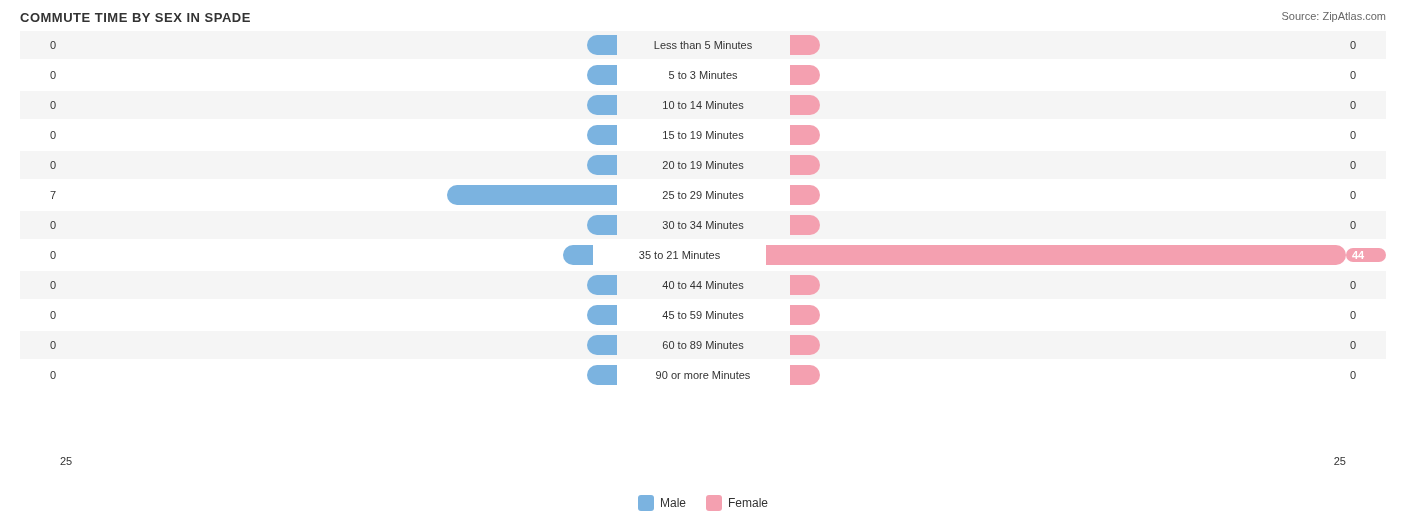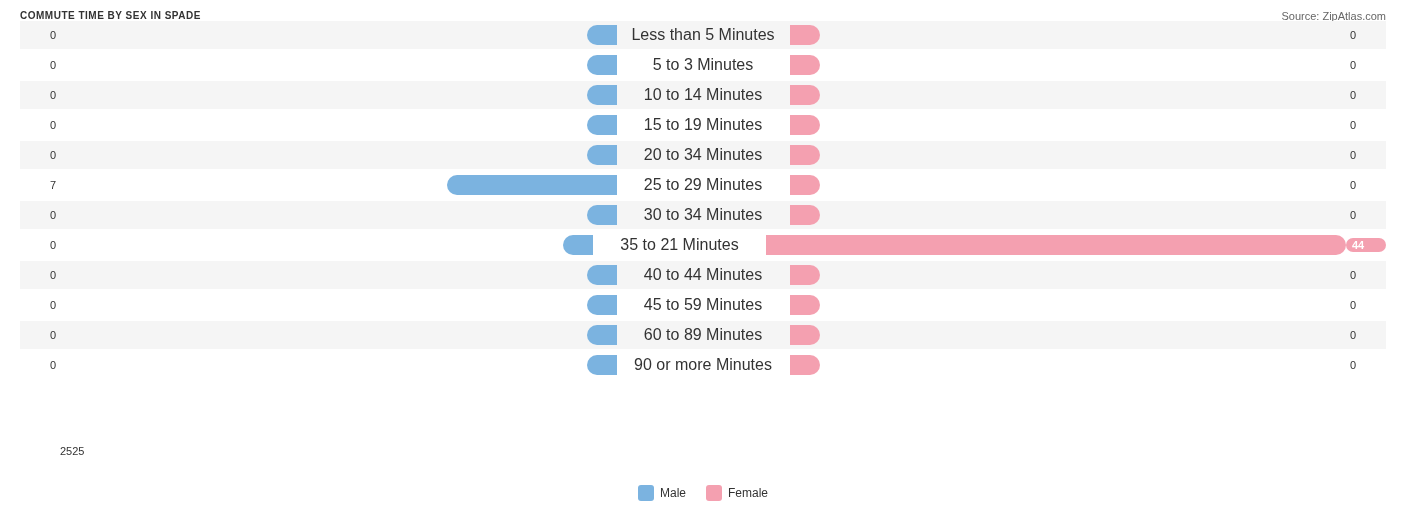--- a/index.html
+++ b/index.html
@@ -11,25 +11,26 @@
       overflow: hidden;
       position: relative;
     }
     .chart-container {
       width: 1406px;
       height: 522px;
       padding: 10px 20px 40px 20px;
       position: relative;
     }
     .title {
-      font-size: 10px;
+      font-size: 13px;
       font-weight: bold;
       color: #333;
       text-transform: uppercase;
       letter-spacing: 0.5px;
+      margin-bottom: 6px;
     }
     .source {
       position: absolute;
       top: 10px;
       right: 20px;
       font-size: 11px;
       color: #666;
     }
     .chart-area {
       position: relative;
@@ -81,21 +82,21 @@
     .right-bar-container {
       flex: 1;
       display: flex;
       justify-content: flex-start;
       align-items: center;
       height: 20px;
     }
     .label-center {
       width: 173px;
       text-align: center;
-      font-size: 16px;
+      font-size: 11px;
       color: #333;
       flex-shrink: 0;
       z-index: 2;
       position: relative;
     }
     .bar-male {
       height: 20px;
       background: #7bb3e0;
       border-radius: 10px 0 0 10px;
       min-width: 2px;
@@ -103,21 +104,21 @@
     .bar-female {
       height: 20px;
       background: #f4a0b0;
       border-radius: 0 10px 10px 0;
       min-width: 2px;
     }
     .bar-male.zero { min-width: 30px; }
     .bar-female.zero { min-width: 30px; }
     .bottom-axis {
       display: flex;
-      justify-content: flex-start;
+      justify-content: space-between;
       padding: 4px 40px 0 40px;
       font-size: 11px;
       color: #333;
     }
     .legend {
       display: flex;
       justify-content: center;
       align-items: center;
       gap: 20px;
       margin-top: 4px;
@@ -202,21 +203,21 @@
           </div>
         </div>
         <div class="right-value">0</div>
       </div>
       <div class="row">
         <div class="left-value">0</div>
         <div class="bars-wrapper">
           <div class="left-bar-container">
             <div class="bar-male zero" style="width: 30px;"></div>
           </div>
-          <div class="label-center">20 to 34 Minutes</div>
+          <div class="label-center">20 to 19 Minutes</div>
           <div class="right-bar-container">
             <div class="bar-female zero" style="width: 30px;"></div>
           </div>
         </div>
         <div class="right-value">0</div>
       </div>
       <div class="row">
         <div class="left-value">7</div>
         <div class="bars-wrapper">
           <div class="left-bar-container">

